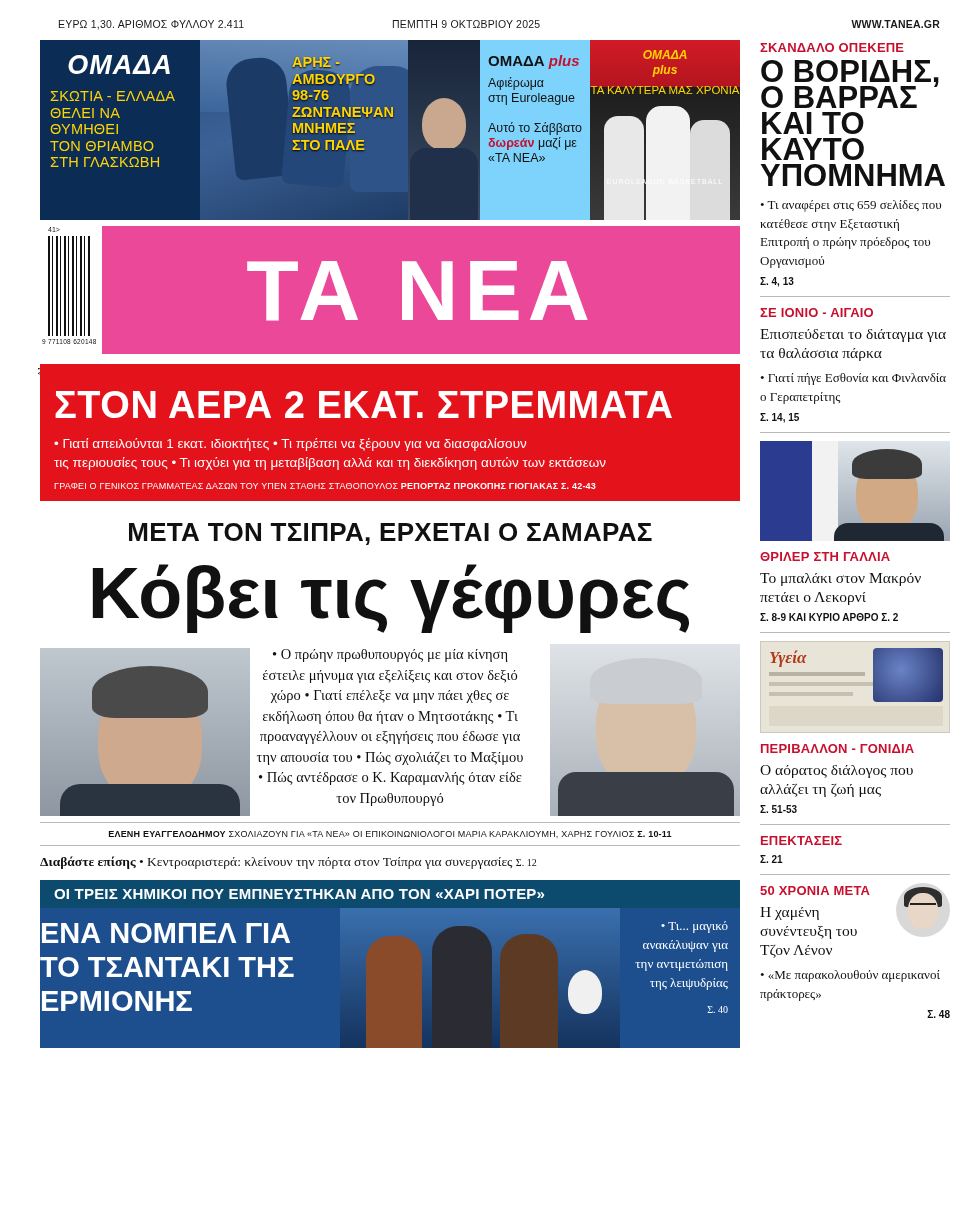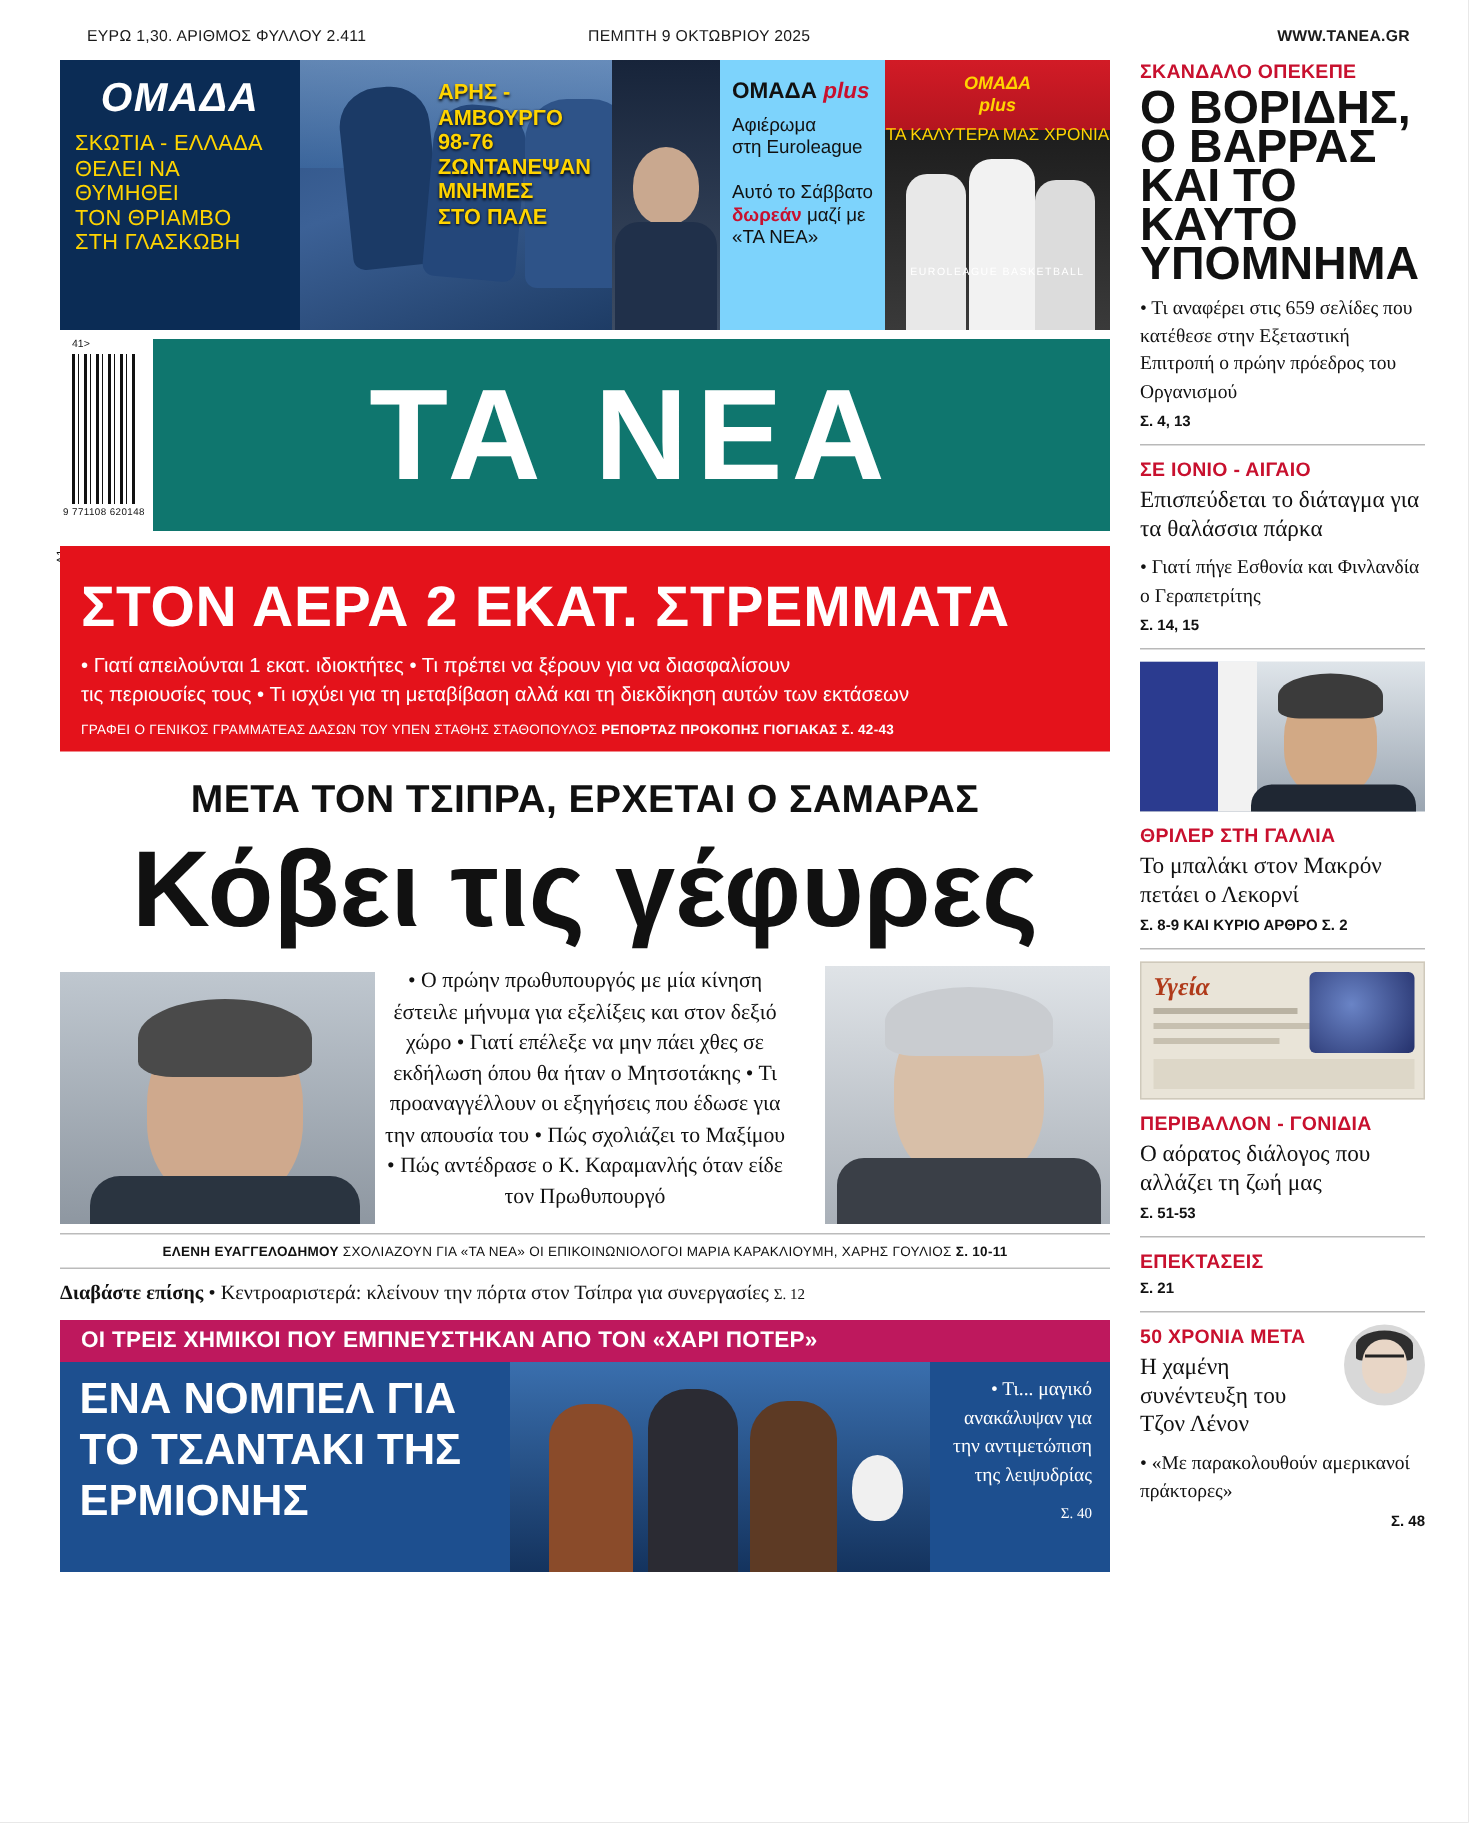--- a/index.html
+++ b/index.html
@@ -74,21 +74,21 @@
 
   
   .masthead-row{position:relative;margin-top:6px;height:128px;}
   .barcode{position:absolute;left:0;top:0;width:58px;height:128px;}
   .barcode .bars{position:absolute;left:8px;top:10px;width:42px;height:100px;
     background:repeating-linear-gradient(90deg,#111 0 2px,#fff 2px 4px,#111 4px 5px,#fff 5px 8px);}
   .barcode .num{position:absolute;left:2px;top:112px;font-size:6.5px;color:#111;letter-spacing:.3px;}
   .barcode .iss{position:absolute;left:8px;top:0;font-size:7px;color:#111;}
   .vtxt{position:absolute;left:-4px;top:150px;font-size:8px;color:#111;transform:rotate(-90deg);transform-origin:left top;}
   .masthead{
-    position:absolute;left:62px;top:0;width:638px;height:128px;background:#0f766e;
+    position:absolute;left:62px;top:0;width:638px;height:128px;background:#ec4899;
     display:flex;align-items:center;justify-content:center;
   }
   .masthead .nm{
     color:#fff;font-weight:bold;font-size:86px;letter-spacing:6px;line-height:86px;
     font-family:"Liberation Sans",sans-serif;
   }
 
   
   .redband{position:relative;margin-top:10px;width:700px;background:#e4121b;color:#fff;padding:12px 14px 10px 14px;box-sizing:border-box;}
   .redband .kicker{display:inline-block;background:#111;color:#fff;font-weight:bold;font-size:21px;padding:4px 12px;letter-spacing:.5px;}
@@ -118,23 +118,23 @@
     margin-top:6px;text-align:center;font-size:9px;color:#111;letter-spacing:.2px;
     border-top:1px solid #bbb;border-bottom:1px solid #bbb;padding:6px 0;
   }
   .main .credits b{font-weight:bold;}
   .alsoread{margin-top:8px;font-family:"Liberation Serif",serif;font-size:13.5px;color:#111;}
   .alsoread b{font-weight:bold;}
   .alsoread .pg{font-size:10px;}
 
   
   .hp{position:relative;margin-top:10px;width:700px;height:168px;background:#1d4f8f;overflow:hidden;color:#fff;}
-  .hp .strip{position:absolute;left:0;top:0;width:796px;height:28px;background:#be185d;}
+  .hp .strip{position:absolute;left:0;top:0;width:796px;height:28px;background:#0c4a6e;}
   .hp .strip .t{position:absolute;left:14px;top:5px;font-weight:bold;font-size:15px;letter-spacing:.2px;}
-  .hp .ttl{position:absolute;left:13px;top:36px;width:290px;font-weight:bold;font-size:29px;line-height:34px;}
+  .hp .ttl{position:absolute;left:0;top:36px;width:290px;font-weight:bold;font-size:29px;line-height:34px;}
   .hp .photo{position:absolute;left:300px;top:28px;width:280px;height:140px;background:linear-gradient(180deg,#3a6fae,#14335e);}
   .hp .photo .c1{position:absolute;left:26px;top:28px;width:56px;height:112px;background:#8a4b2a;border-radius:24px 24px 0 0;}
   .hp .photo .c2{position:absolute;left:92px;top:18px;width:60px;height:122px;background:#2b2b33;border-radius:26px 26px 0 0;}
   .hp .photo .c3{position:absolute;left:160px;top:26px;width:58px;height:114px;background:#5d3a24;border-radius:25px 25px 0 0;}
   .hp .photo .owl{position:absolute;left:228px;top:62px;width:34px;height:44px;background:#f0f0f0;border-radius:50% 50% 44% 44%;}
   .hp .side{position:absolute;left:588px;top:36px;width:100px;font-family:"Liberation Serif",serif;font-size:13px;line-height:19px;text-align:right;}
   .hp .side .pg{display:block;margin-top:8px;font-size:10px;}
 
   
   .rightcol{position:absolute;left:760px;top:40px;width:190px;}

